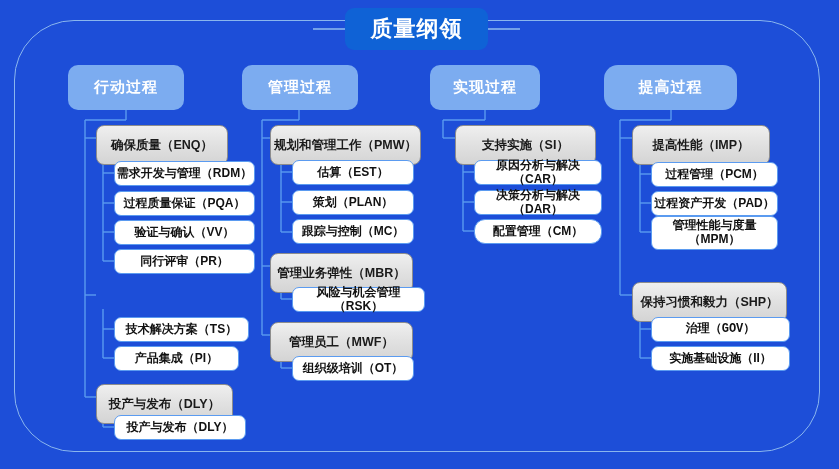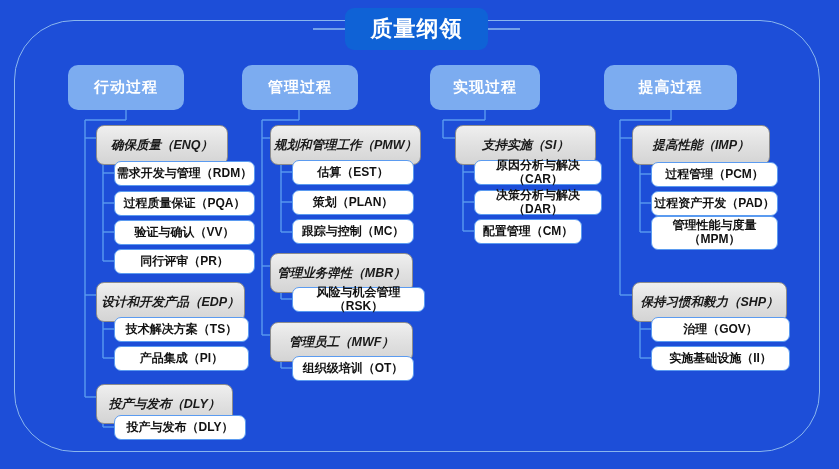--- a/index.html
+++ b/index.html
@@ -67,21 +67,20 @@
     background:linear-gradient(180deg,#efefef 0%,#e2e2e2 45%,#d4d4d4 100%);
     border:1.3px solid #8d8d8d;
     border-radius:8px;
     display:flex;align-items:center;justify-content:center;
     color:#1a1a1a;
     font-size:12.5px;
     font-weight:bold;
     box-sizing:border-box;
     z-index:5;
     white-space:nowrap;
-    font-style:italic;
   }
 
   
   .leaf{
     position:absolute;
     height:25px;
     background:#ffffff;
     border:1.2px solid #5b9bf0;
     border-radius:7px;
     display:flex;align-items:center;justify-content:center;
@@ -174,23 +173,22 @@
   <div class="root">质量纲领</div>
 
   <div class="cat" style="left:68px;top:65px;width:116px;">行动过程</div>
 
   <div class="grp" style="left:96px;top:125px;width:132px;">确保质量（ENQ）</div>
   <div class="leaf" style="left:114px;top:161px;width:141px;">需求开发与管理（RDM）</div>
   <div class="leaf" style="left:114px;top:191px;width:141px;">过程质量保证（PQA）</div>
   <div class="leaf" style="left:114px;top:220px;width:141px;">验证与确认（VV）</div>
   <div class="leaf" style="left:114px;top:249px;width:141px;">同行评审（PR）</div>
 
-  <div class="grp" style="left:96px;top:282px;width:149px;">设计和开发产品（EDP）</div>
   <div class="leaf" style="left:114px;top:317px;width:135px;">技术解决方案（TS）</div>
-  <div class="leaf" style="left:114px;top:346px;width:135px;">产品集成（PI）</div>
+  <div class="leaf" style="left:114px;top:346px;width:125px;">产品集成（PI）</div>
 
   <div class="grp" style="left:96px;top:384px;width:137px;">投产与发布（DLY）</div>
   <div class="leaf" style="left:114px;top:415px;width:132px;">投产与发布（DLY）</div>
 
   <div class="cat" style="left:242px;top:65px;width:116px;">管理过程</div>
 
   <div class="grp" style="left:270px;top:125px;width:151px;">规划和管理工作（PMW）</div>
   <div class="leaf" style="left:292px;top:160px;width:122px;">估算（EST）</div>
   <div class="leaf" style="left:292px;top:190px;width:122px;">策划（PLAN）</div>
   <div class="leaf" style="left:292px;top:219px;width:122px;">跟踪与控制（MC）</div>
@@ -199,26 +197,26 @@
   <div class="leaf" style="left:292px;top:287px;width:133px;">风险与机会管理（RSK）</div>
 
   <div class="grp" style="left:270px;top:322px;width:143px;">管理员工（MWF）</div>
   <div class="leaf" style="left:292px;top:356px;width:122px;">组织级培训（OT）</div>
 
   <div class="cat" style="left:430px;top:65px;width:110px;">实现过程</div>
 
   <div class="grp" style="left:455px;top:125px;width:141px;">支持实施（SI）</div>
   <div class="leaf" style="left:474px;top:160px;width:128px;">原因分析与解决（CAR）</div>
   <div class="leaf" style="left:474px;top:190px;width:128px;">决策分析与解决（DAR）</div>
-  <div class="leaf" style="left:474px;top:219px;width:108px;">配置管理（CM）</div>
-
-  <div class="cat" style="left:604px;top:65px;width:133px;">提高过程</div>
+  <div class="leaf" style="left:474px;top:219px;width:128px;border-radius:11px;">配置管理（CM）</div>
+
+  <div class="cat" style="left:604px;top:65px;width:133px;border-radius:14px;">提高过程</div>
 
   <div class="grp" style="left:632px;top:125px;width:138px;">提高性能（IMP）</div>
   <div class="leaf" style="left:651px;top:162px;width:127px;">过程管理（PCM）</div>
   <div class="leaf" style="left:651px;top:191px;width:127px;">过程资产开发（PAD）</div>
   <div class="leaf two" style="left:651px;top:216px;width:127px;">管理性能与度量<br>（MPM）</div>
 
   <div class="grp" style="left:632px;top:282px;width:155px;">保持习惯和毅力（SHP）</div>
-  <div class="leaf" style="left:651px;top:317px;width:139px;">治理（GOV）</div>
+  <div class="leaf" style="left:651px;top:317px;width:139px;font-family:Liberation Mono, monospace;">治理（GOV）</div>
   <div class="leaf" style="left:651px;top:346px;width:139px;">实施基础设施（II）</div>
 
 </div>
 
 </body></html>

